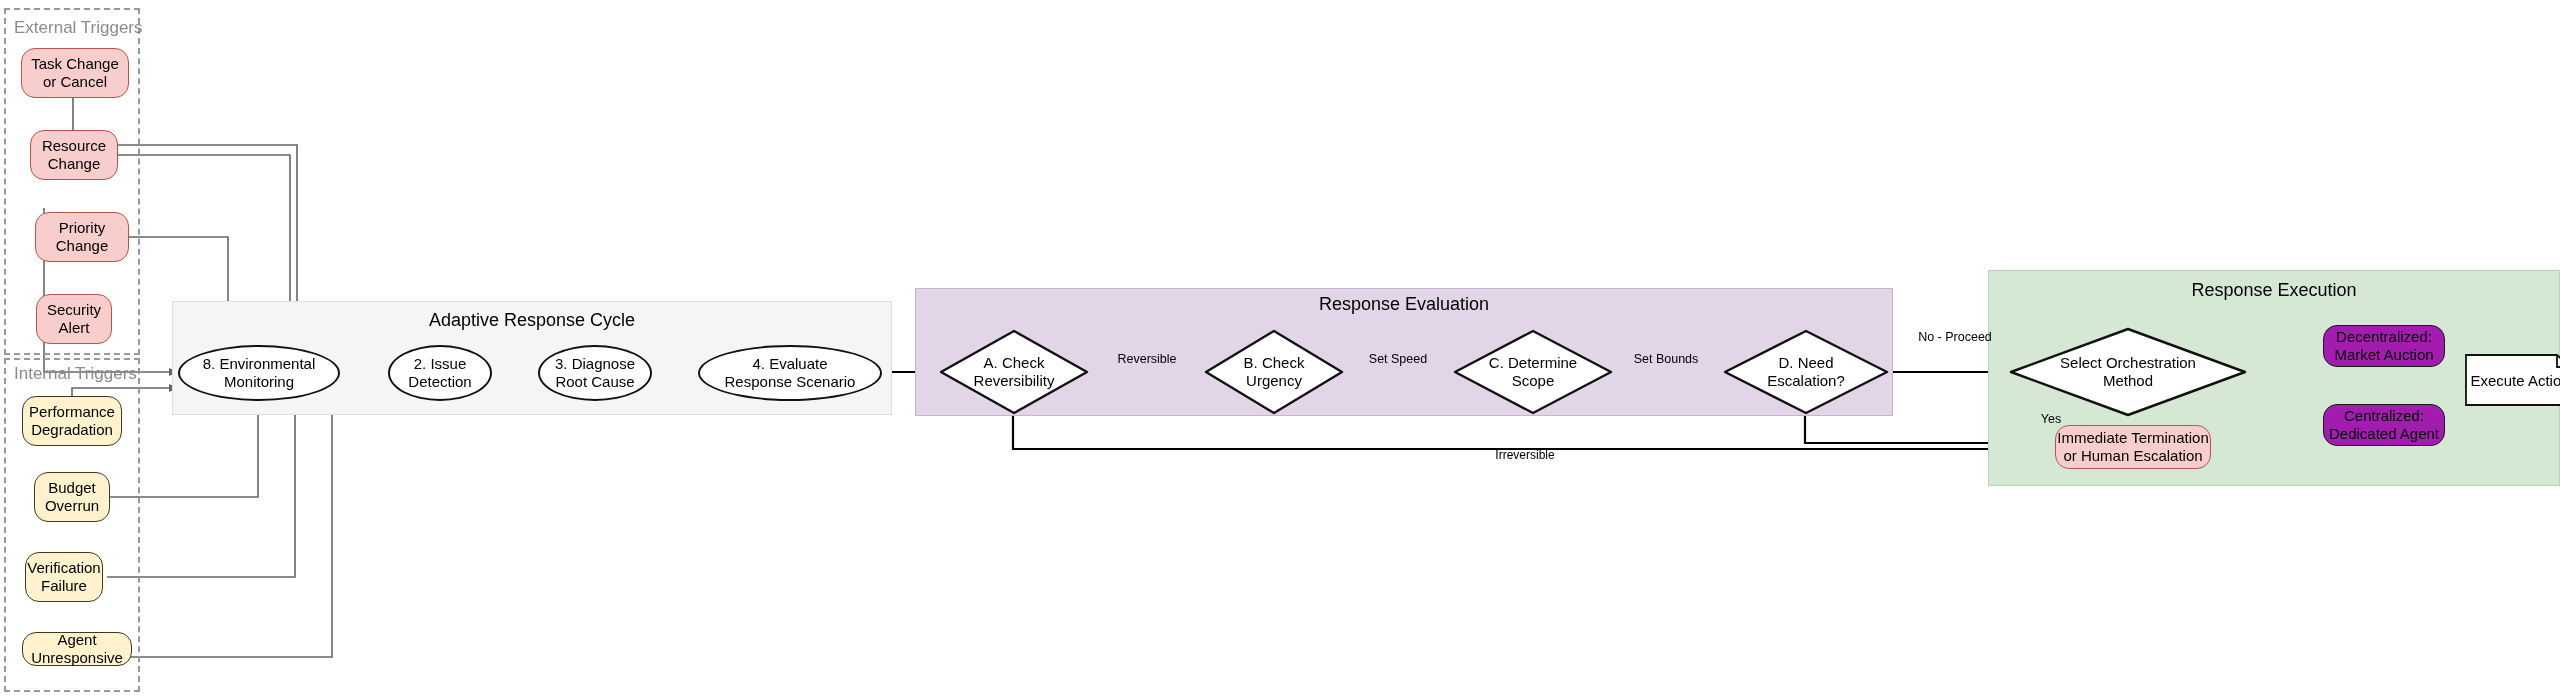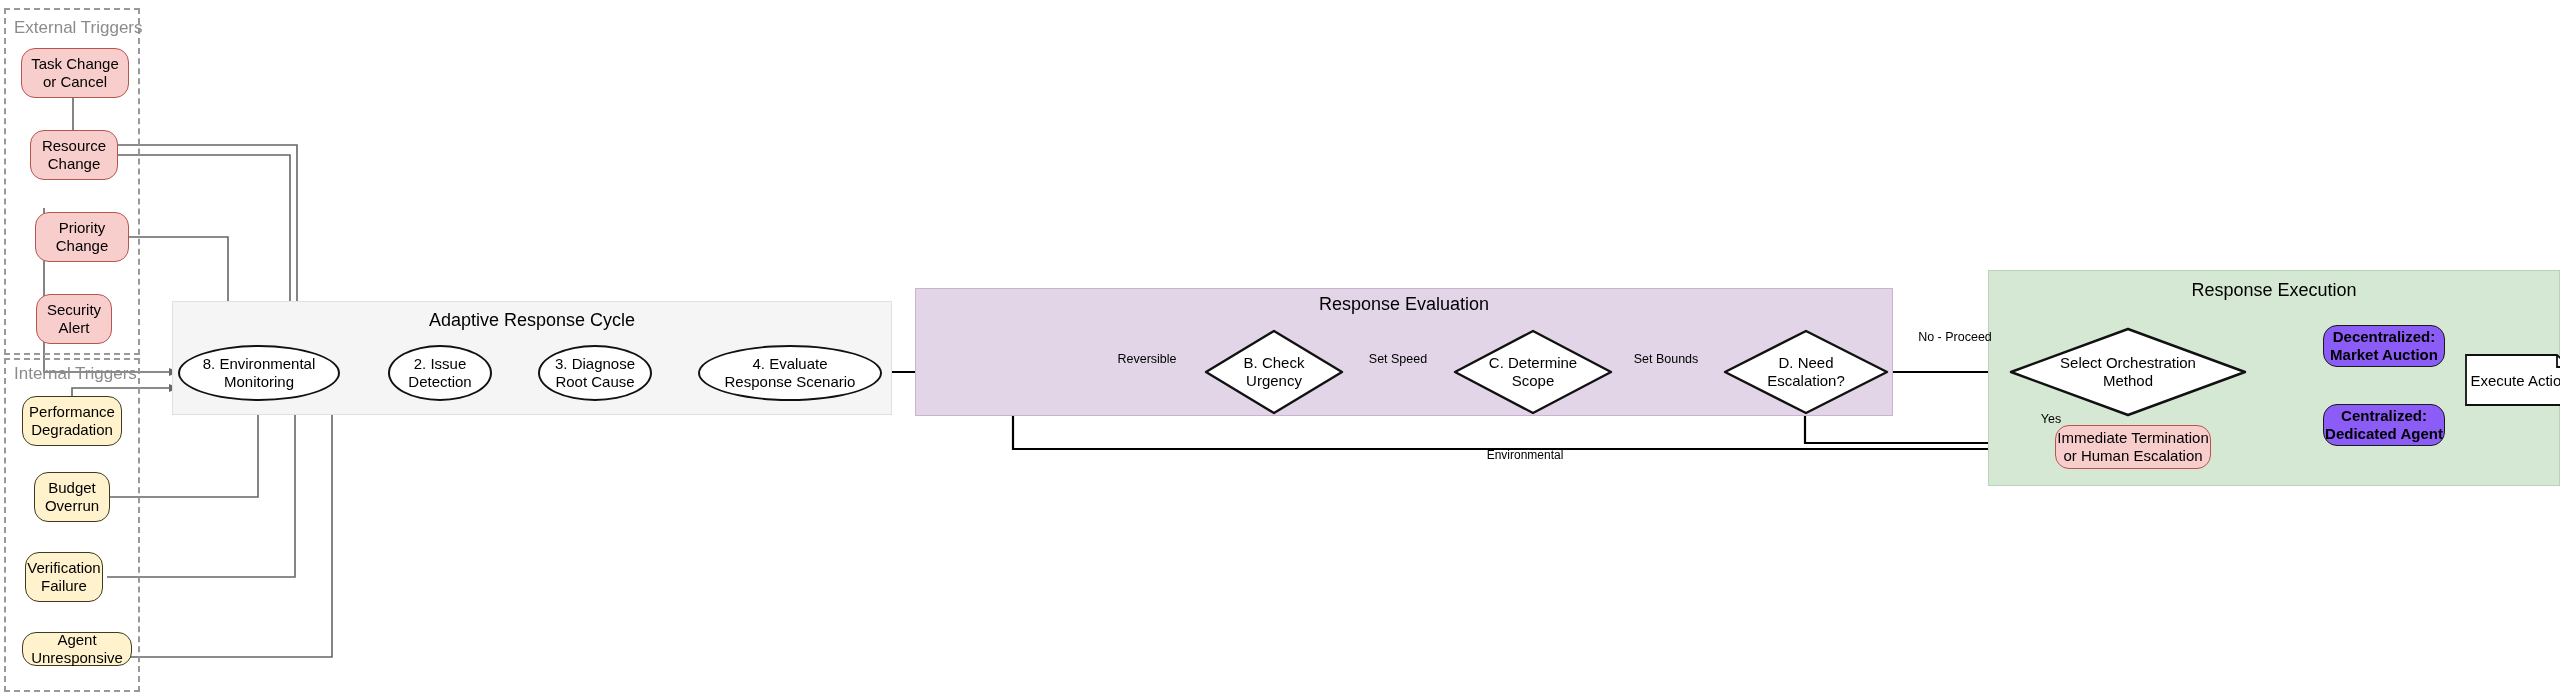--- a/index.html
+++ b/index.html
@@ -66,21 +66,21 @@
     line-height: 1.22;
     font-size: 15px;
     color: #000000;
   }
   .rounded {
     border: 1.6px solid #222222;
     border-radius: 14px;
   }
   .rounded.pink   { background: #f8cecc; border-color: #b85450; }
   .rounded.yellow { background: #fff2cc; border-color: #3b3b1f; }
-  .rounded.white  { background: #8b5cf6; border-color: #1a1a1a; font-weight: bold; }
+  .rounded.white  { background: #a21caf; border-color: #1a1a1a; }
 
   .ellipse {
     background: #ffffff;
     border: 2px solid #111111;
     border-radius: 50%;
   }
 
   .diamond-wrap { position: absolute; }
   .diamond-wrap > svg { position: absolute; left: 0; top: 0; }
   .diamond-label {
@@ -279,20 +279,31 @@
     </div>
   </div>
 
   <div class="node ellipse" style="left:698px; top:345px; width:184px; height:56px;">
     <div>
       <span>4. Evaluate</span><br>
       <span>Response Scenario</span>
     </div>
   </div>
 
+  <div class="diamond-wrap" style="left:938px; top:328px; width:152px; height:88px;">
+    <svg width="152" height="88" viewBox="0 0 152 88">
+      <path d="M76,3 L149,44 L76,85 L3,44 Z" fill="#ffffff" stroke="#111111" stroke-width="2.4" stroke-linejoin="round"></path>
+    </svg>
+    <div class="diamond-label">
+      <div>
+        <span>A. Check</span><br>
+        <span>Reversibility</span>
+      </div>
+    </div>
+  </div>
 
   <div class="diamond-wrap" style="left:1203px; top:328px; width:142px; height:88px;">
     <svg width="142" height="88" viewBox="0 0 142 88">
       <path d="M71,3 L139,44 L71,85 L3,44 Z" fill="#ffffff" stroke="#111111" stroke-width="2.4" stroke-linejoin="round"></path>
     </svg>
     <div class="diamond-label">
       <div>
         <span>B. Check</span><br>
         <span>Urgency</span>
       </div>
@@ -364,15 +375,15 @@
       <span>Immediate Termination</span><br>
       <span>or Human Escalation</span>
     </div>
   </div>
 
   <div class="edge-label" style="left:1097px; top:352px; width:100px;">Reversible</div>
   <div class="edge-label" style="left:1348px; top:352px; width:100px;">Set Speed</div>
   <div class="edge-label" style="left:1616px; top:352px; width:100px;">Set Bounds</div>
   <div class="edge-label" style="left:1900px; top:330px; width:110px;">No - Proceed</div>
   <div class="edge-label" style="left:1996px; top:390px; width:110px;margin-top:22px;">Yes</div>
-  <div class="edge-label sm" style="left:1470px; top:448px; width:110px;">Environmental</div>
+  <div class="edge-label sm" style="left:1470px; top:448px; width:110px;">Irreversible</div>
 
 </div>
 
 </body></html>

